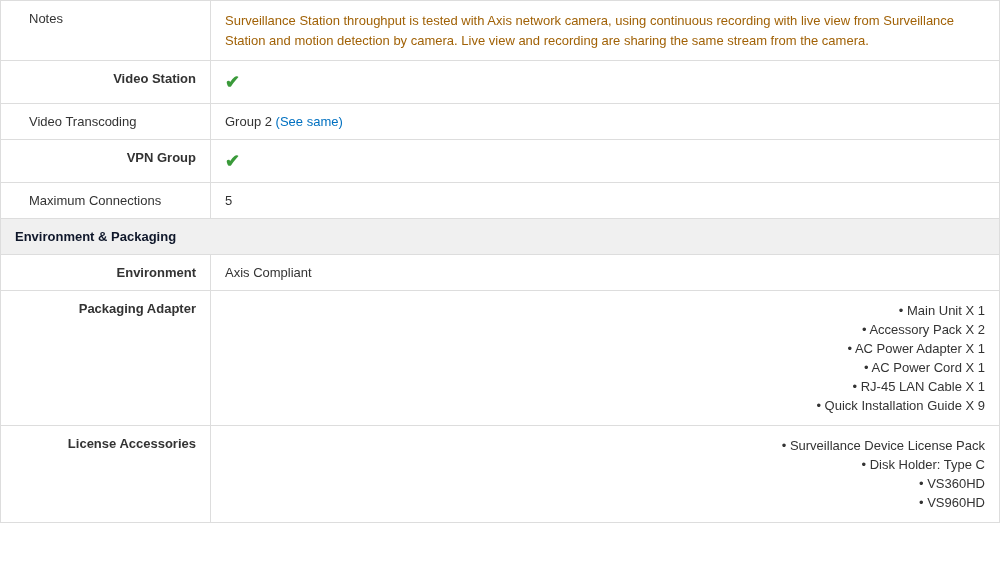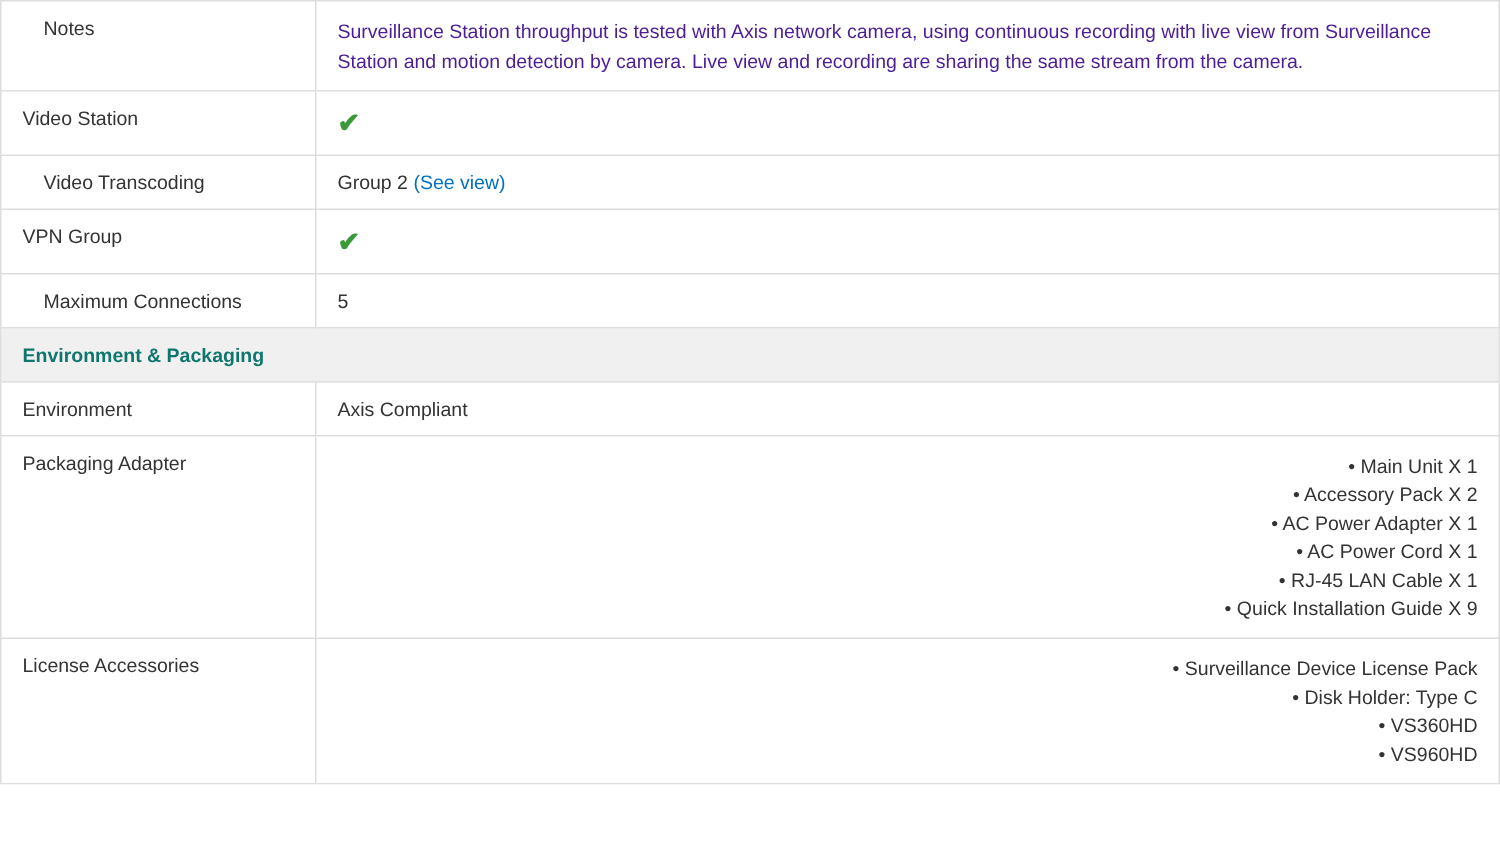--- a/index.html
+++ b/index.html
@@ -22,25 +22,26 @@
     .label-col {
       width: 210px;
       min-width: 210px;
     }
     .row-normal .label-col {
       color: #333;
       font-weight: normal;
       padding-left: 28px;
     }
     .row-bold .label-col {
-      font-weight: normal;
+      font-weight: bold;
+      text-align: right;
     }
     .row-section td {
       background-color: #f0f0f0;
-      color: #0f766e;
+      color: #0f172a;
       font-weight: bold;
       font-size: 13px;
     }
     .checkmark {
       color: #3a9a3a;
       font-size: 18px;
       font-weight: bold;
     }
     ul.pkg-list {
       list-style: none;
@@ -53,41 +54,41 @@
     }
     ul.pkg-list li::before {
       content: "• ";
       color: #333;
     }
     .see-more {
       color: #0070c0;
       text-decoration: none;
     }
     .notes-text {
-      color: #4c1d95;
+      color: #a16207;
       line-height: 1.5;
       text-align: right;
     }
   </style>
 </head>
 <body>
 
 <table>
   <tbody id="table-body">
       <tr class="row-normal">
         <td class="label-col">Notes</td>
         <td><span class="notes-text">Surveillance Station throughput is tested with Axis network camera, using continuous recording with live view from Surveillance Station and motion detection by camera. Live view and recording are sharing the same stream from the camera.</span></td>
       </tr>
       <tr class="row-bold">
         <td class="label-col">Video Station</td>
         <td><span class="checkmark">✔</span></td>
       </tr>
       <tr class="row-normal">
         <td class="label-col">Video Transcoding</td>
-        <td><span>Group 2 </span><a class="see-more" href="#">(See view)</a></td>
+        <td><span>Group 2 </span><a class="see-more" href="#">(See same)</a></td>
       </tr>
       <tr class="row-bold">
         <td class="label-col">VPN Group</td>
         <td><span class="checkmark">✔</span></td>
       </tr>
       <tr class="row-normal">
         <td class="label-col">Maximum Connections</td>
         <td><span>5</span></td>
       </tr>
       <tr class="row-section">

